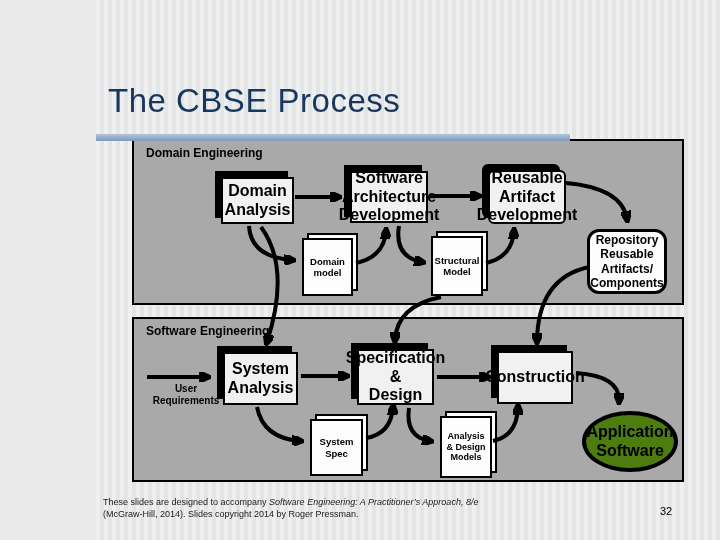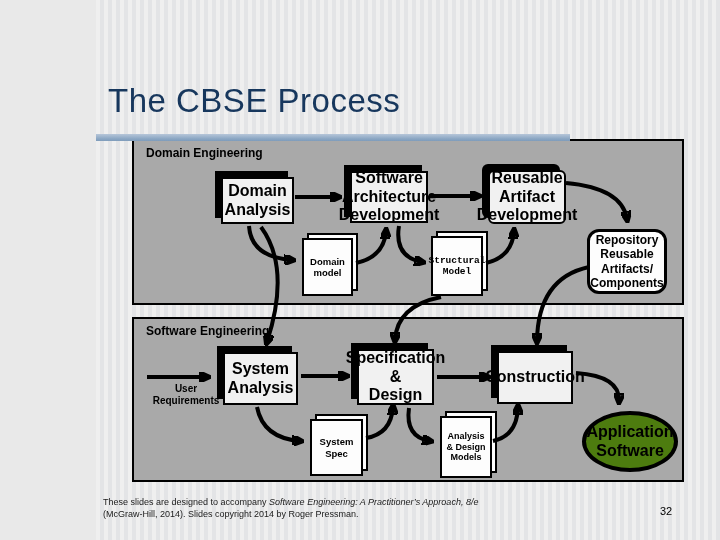--- a/index.html
+++ b/index.html
@@ -55,21 +55,21 @@
     background:#fdfdfd; border:2px solid #000; box-sizing:border-box;
   }
   .doc .front {
     position:relative; width:100%; height:100%;
     background:#fdfdfd; border:2px solid #000; box-sizing:border-box;
     display:flex; align-items:center; justify-content:center;
     text-align:center; font-weight:bold; font-size:9.5px; line-height:1.2;
     white-space:pre-line;
   }
   #d-domain-model    { left:302px; top:238px; width:51px; height:58px; }
-  #d-structural      { left:431px; top:236px; width:52px; height:60px;font-family:Liberation Mono, monospace; }
+  #d-structural      { left:431px; top:236px; width:52px; height:60px; }
   #d-system-spec     { left:310px; top:419px; width:53px; height:57px; }
   #d-analysis-models { left:440px; top:416px; width:52px; height:62px; }
   #d-analysis-models .front { font-size:9px; }
   .free-label {
     position:absolute; z-index:2; text-align:center;
     font-weight:bold; font-size:10px; line-height:1.2; white-space:pre-line;
   }
   #t-user-req { left:148px; top:383px; width:76px; }
   .arrows { position:absolute; left:0; top:0; z-index:5; pointer-events:none; }
   .arrows path { fill:none; stroke:#000; stroke-width:4; }

